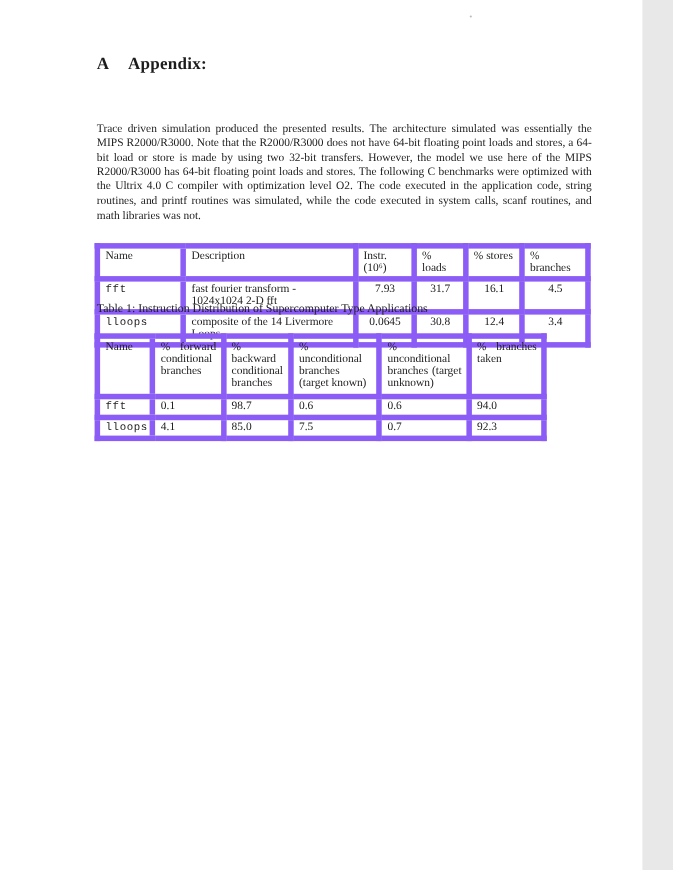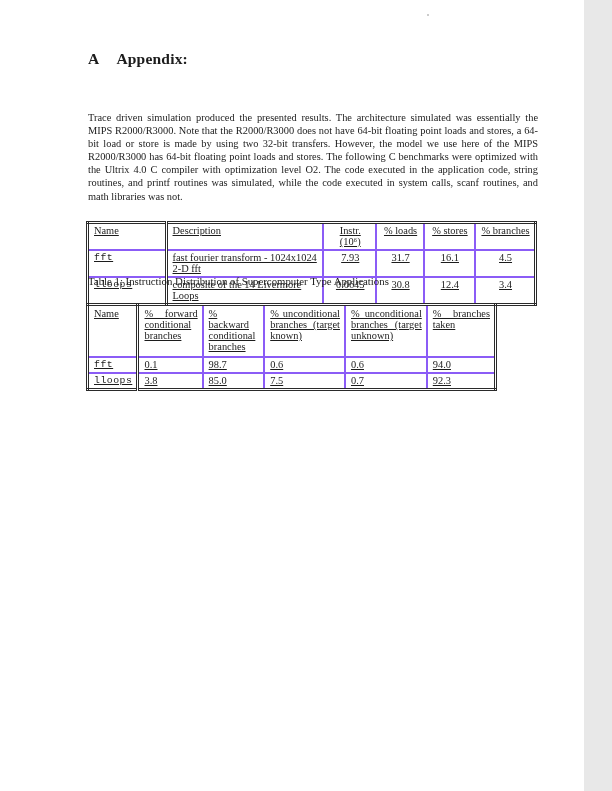--- a/index.html
+++ b/index.html
@@ -27,32 +27,31 @@
 
   table{
     border-collapse:collapse;
     font-size:10.4px;
     table-layout:fixed;
   }
   .tbl{position:absolute;left:86px;}
   .tbl1{top:221px;width:451px;}
   .tbl2{top:303px;width:411px;}
   td,th{
-    border:2px solid #8b5cf6;
+    border:5px solid #8b5cf6;
     padding:1px 4px 2px 5px;
     vertical-align:top;
     font-weight:normal;
     text-align:left;
     overflow:hidden;
-    text-decoration:underline;
   }
   .tbl{border:3px double #2a2a2a;}
   td.dbl-r, th.dbl-r{border-right:3px double #2a2a2a;}
   .mono{font-family:"Liberation Mono", monospace;font-size:9.8px;letter-spacing:.5px;}
-  .tbl1 th.num-h{text-align:center;}
+  .tbl1 th.num-h{}
   .tbl1 td.num{text-align:center;}
   .tbl2 th{text-align:justify;padding-top:2px;padding-bottom:4px;}
   .tbl2 th.name-h{text-align:left;}
 
   .caption{
     font-size:10.8px;
   }
   .caption1{top:275px;}
   .caption2{top:379px;}
 
@@ -136,21 +135,21 @@
     <tr>
       <td class="dbl-r mono">fft</td>
       <td>0.1</td>
       <td>98.7</td>
       <td>0.6</td>
       <td>0.6</td>
       <td>94.0</td>
     </tr>
     <tr>
       <td class="dbl-r mono">lloops</td>
-      <td>3.8</td>
+      <td>4.1</td>
       <td>85.0</td>
       <td>7.5</td>
       <td>0.7</td>
       <td>92.3</td>
     </tr>
   </tbody>
     </table>
 
 
 </div>

